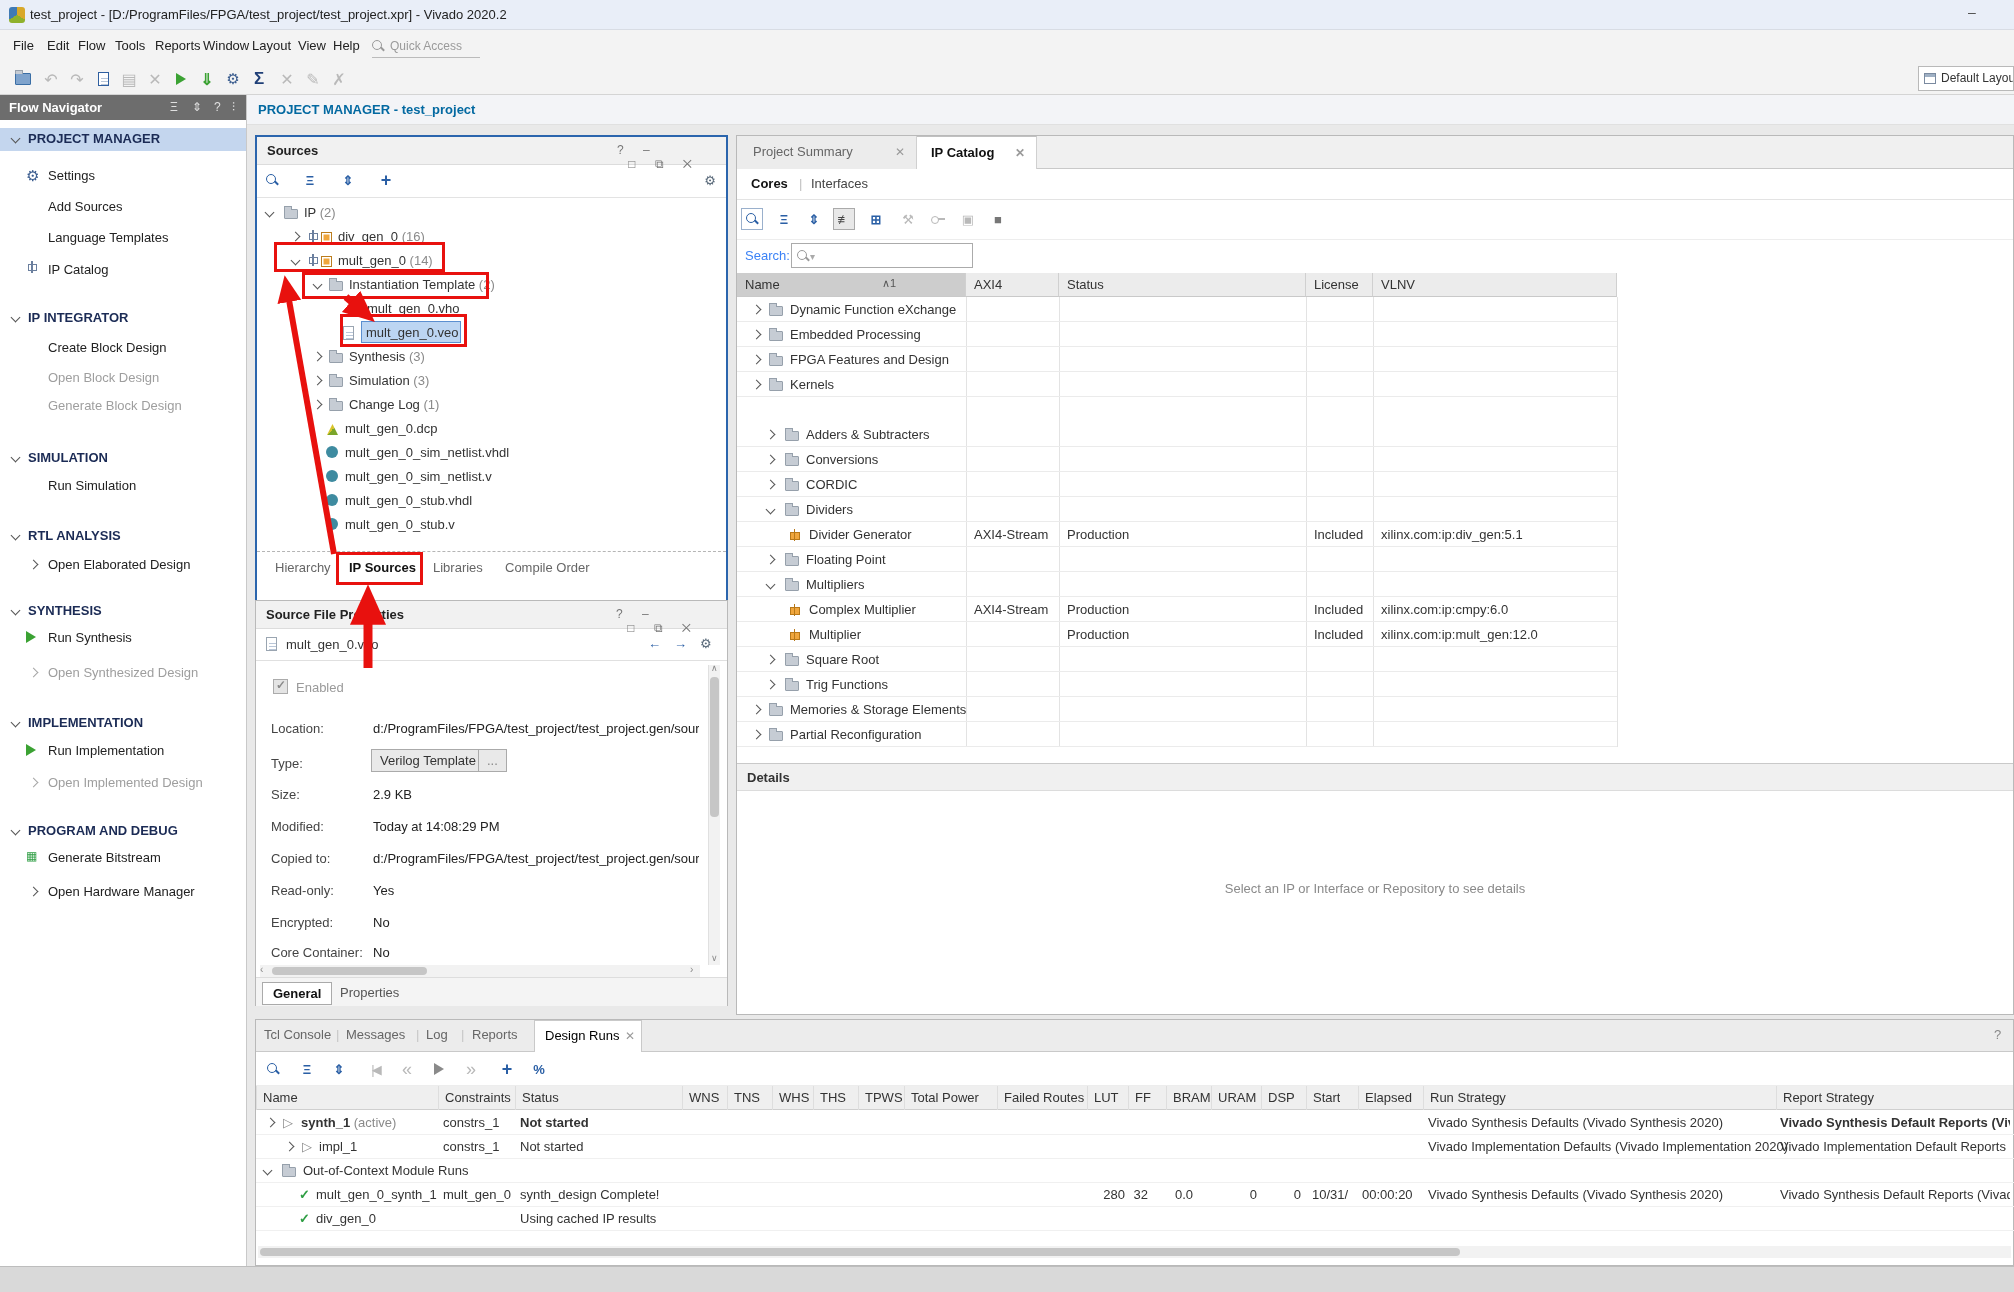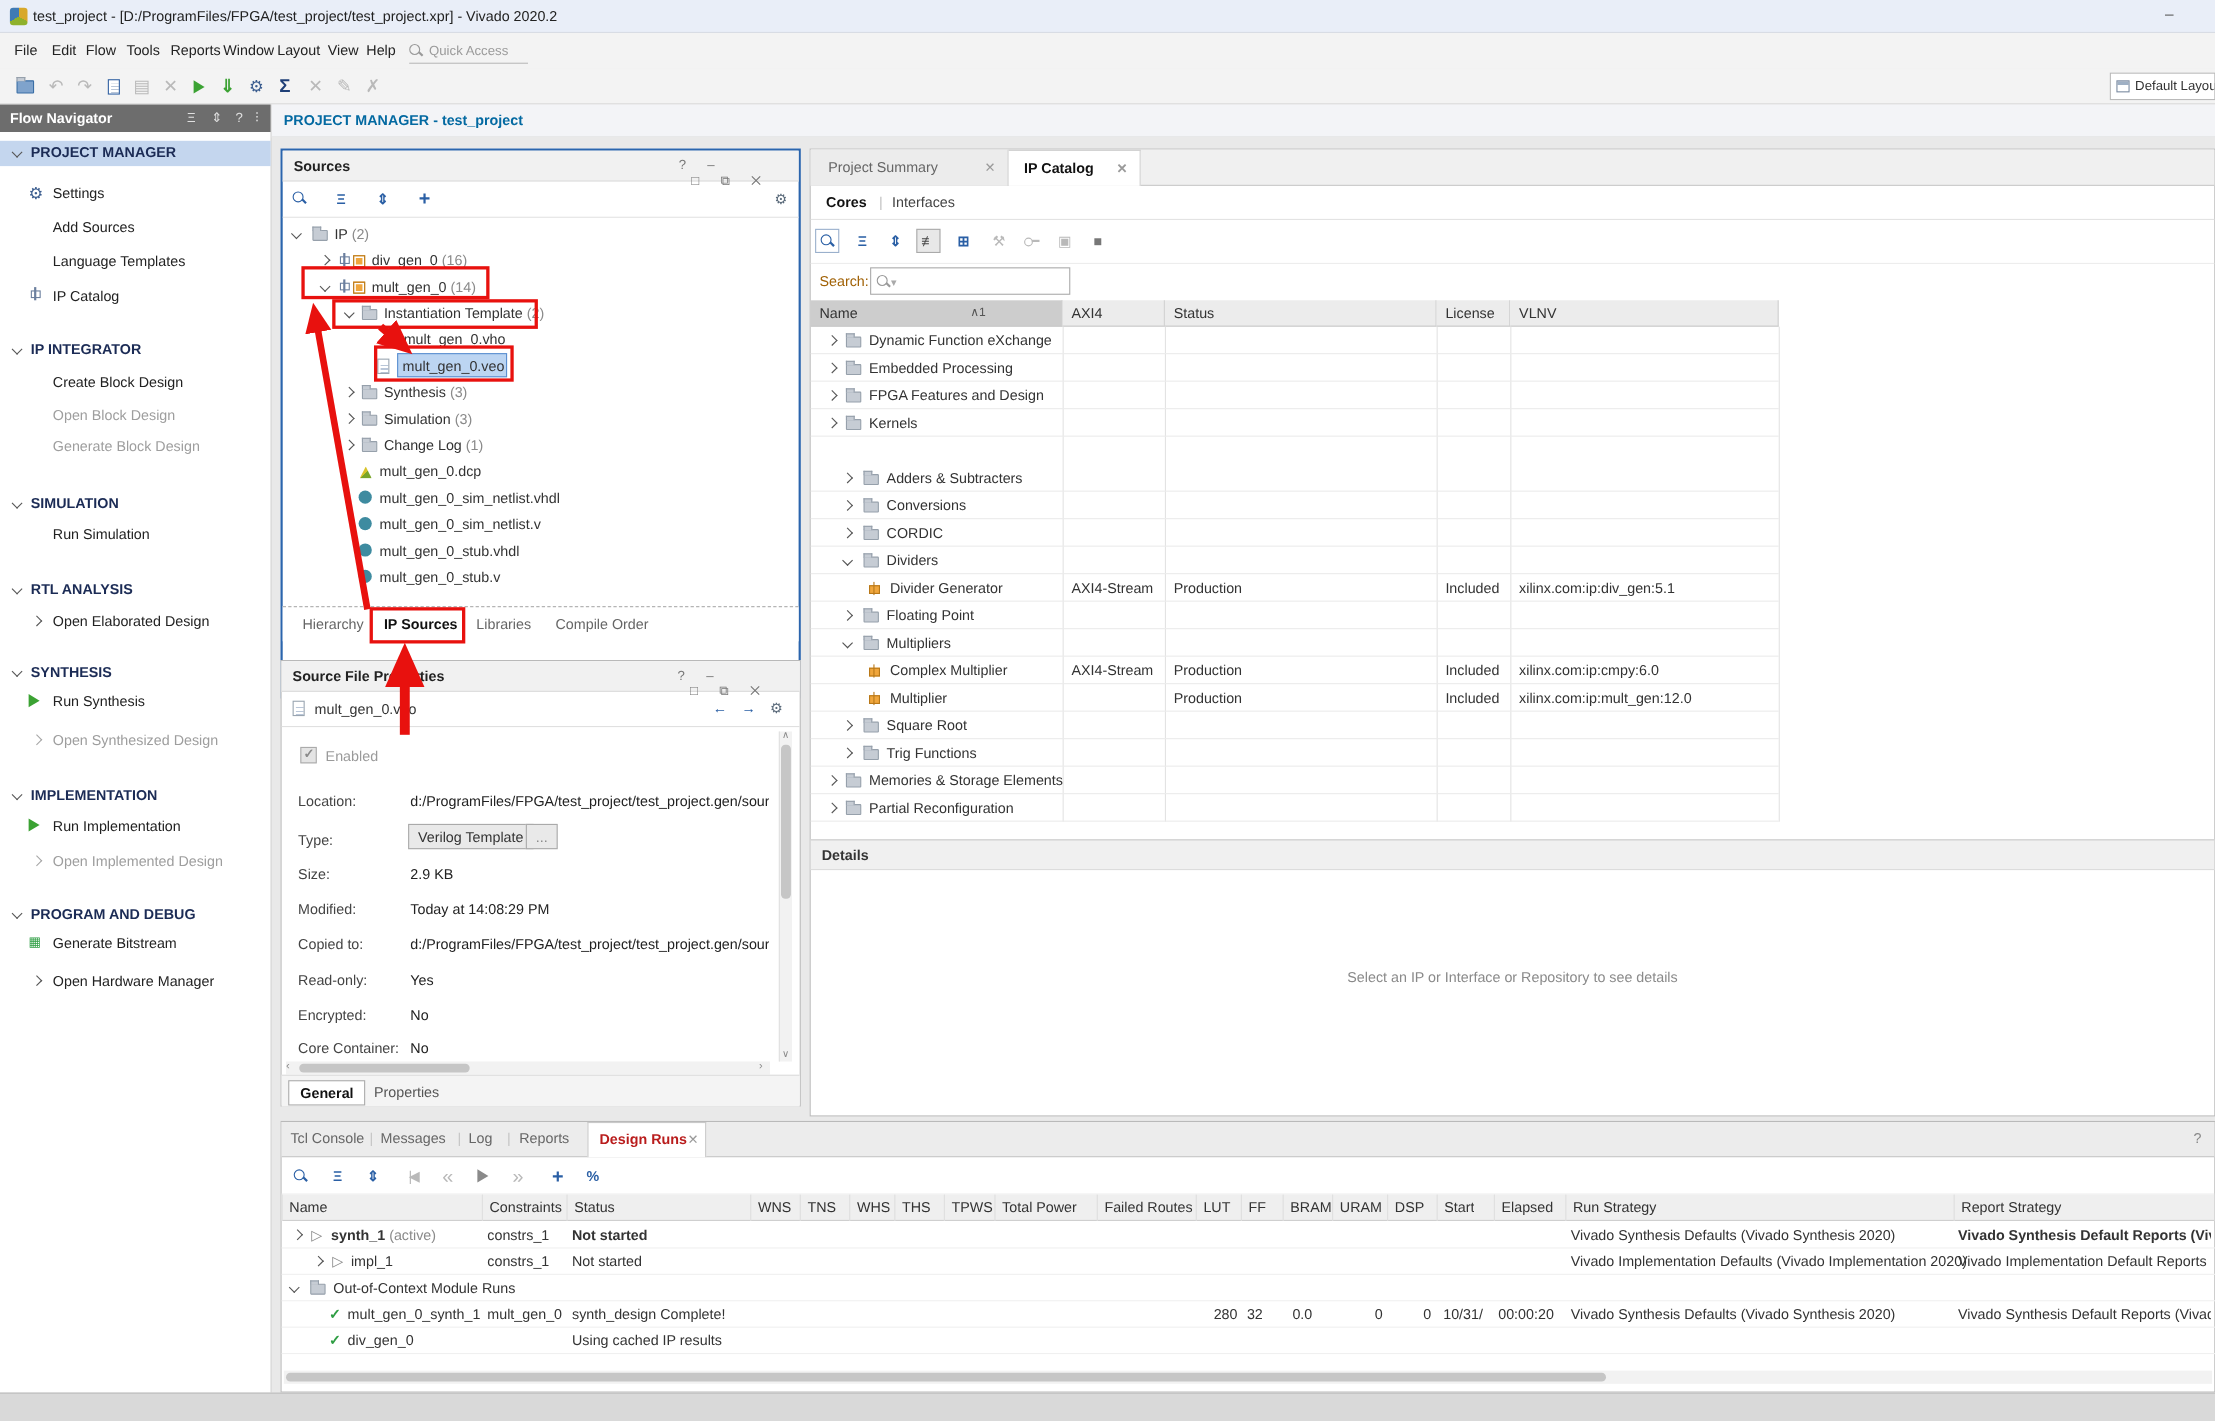--- a/index.html
+++ b/index.html
@@ -467,21 +467,21 @@
       <span class="ptool-ic bluish" style="left:128px;top:8px">⊞</span>
       <span class="ptool-ic grayic" style="left:160px;top:8px">⚒</span>
       <span class="ptool-ic" style="left:190px;top:8px">
           <span class="key-ic"></span>
         </span>
       <span class="ptool-ic grayic" style="left:220px;top:8px">▣</span>
       <span class="ptool-ic" style="left:250px;top:8px;color:#777;font-size:13px">■</span>
     </div>
 
     <div class="abs" style="left:0;top:104px;width:1276px;height:33px">
-      <span class="abs" style="left:8px;top:8px;color:#a16207">Search:</span>
+      <span class="abs" style="left:8px;top:8px;color:#3b82f6">Search:</span>
       <div class="abs" style="left:54px;top:3px;width:182px;height:25px;background:#fff;border:1px solid #ababab">
         <span class="search-ic gray" style="position:absolute;left:5px;top:6px"></span>
         <span style="position:absolute;left:18px;top:7px;color:#aaa;font-size:10px">▾</span>
       </div>
     </div>
 
     <div class="abs" style="left:0;top:137px;width:1276px;height:24px">
       <div class="chdr" style="left:0;width:229px;background:#cdcdcd">
         <span class="t">Name</span>
         <span class="abs" style="left:145px;top:4px;color:#555;font-size:11px">∧<span>1</span></span>
@@ -611,21 +611,21 @@
   <div class="panel" style="left:255px;top:1019px;width:1759px;height:247px">
     <div class="abs" style="left:0;top:0;width:1757px;height:32px;background:#ececec;border-bottom:1px solid #c9c9c9">
       <span class="rtab" style="left:8px">Tcl Console</span>
       <span class="abs" style="left:80px;top:7px;color:#c5c5c5">|</span>
       <span class="rtab" style="left:90px">Messages</span>
       <span class="abs" style="left:160px;top:7px;color:#c5c5c5">|</span>
       <span class="rtab" style="left:170px">Log</span>
       <span class="abs" style="left:205px;top:7px;color:#c5c5c5">|</span>
       <span class="rtab" style="left:216px">Reports</span>
       <div class="rtab active-box" style="left:278px;width:108px">
-        <span class="abs" style="left:10px;top:7px;color:#b91c1c;font-weight:bold">Design Runs</span>
+        <span class="abs" style="left:10px;top:7px;color:#000000;font-weight:normal">Design Runs</span>
         <span class="abs" style="left:90px;top:8px;color:#9a9a9a;font-size:12px">✕</span>
       </div>
       <span class="abs" style="left:1738px;top:7px;color:#888">?</span>
     </div>
 
     <div class="abs" style="left:0;top:32px;width:1757px;height:34px;border-bottom:1px solid #ededed">
       <span class="ptool-ic" style="left:6px;top:6px">
           <span class="search-ic"></span>
         </span>
       <span class="ptool-ic bluish" style="left:40px;top:6px">Ξ</span>

